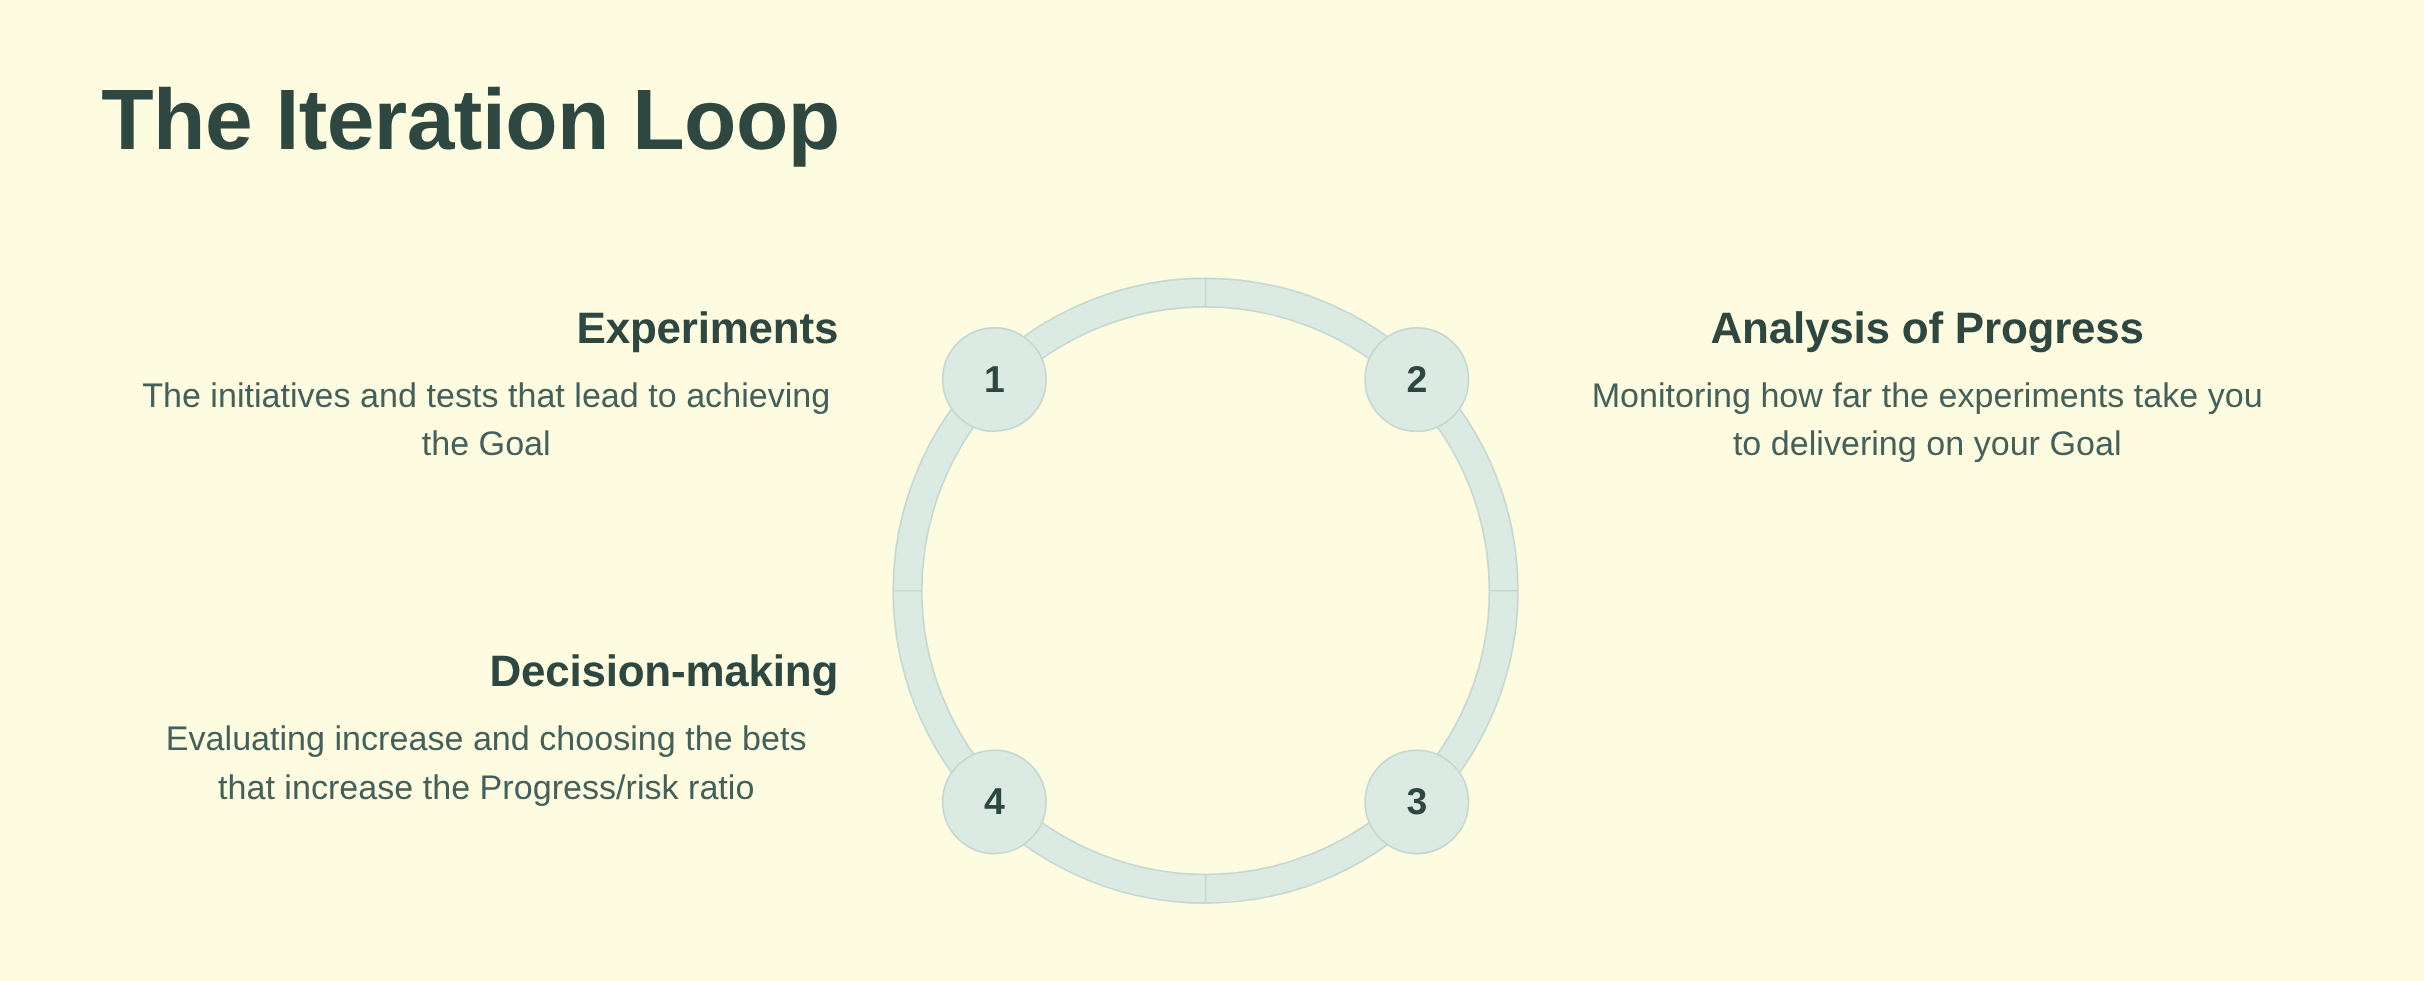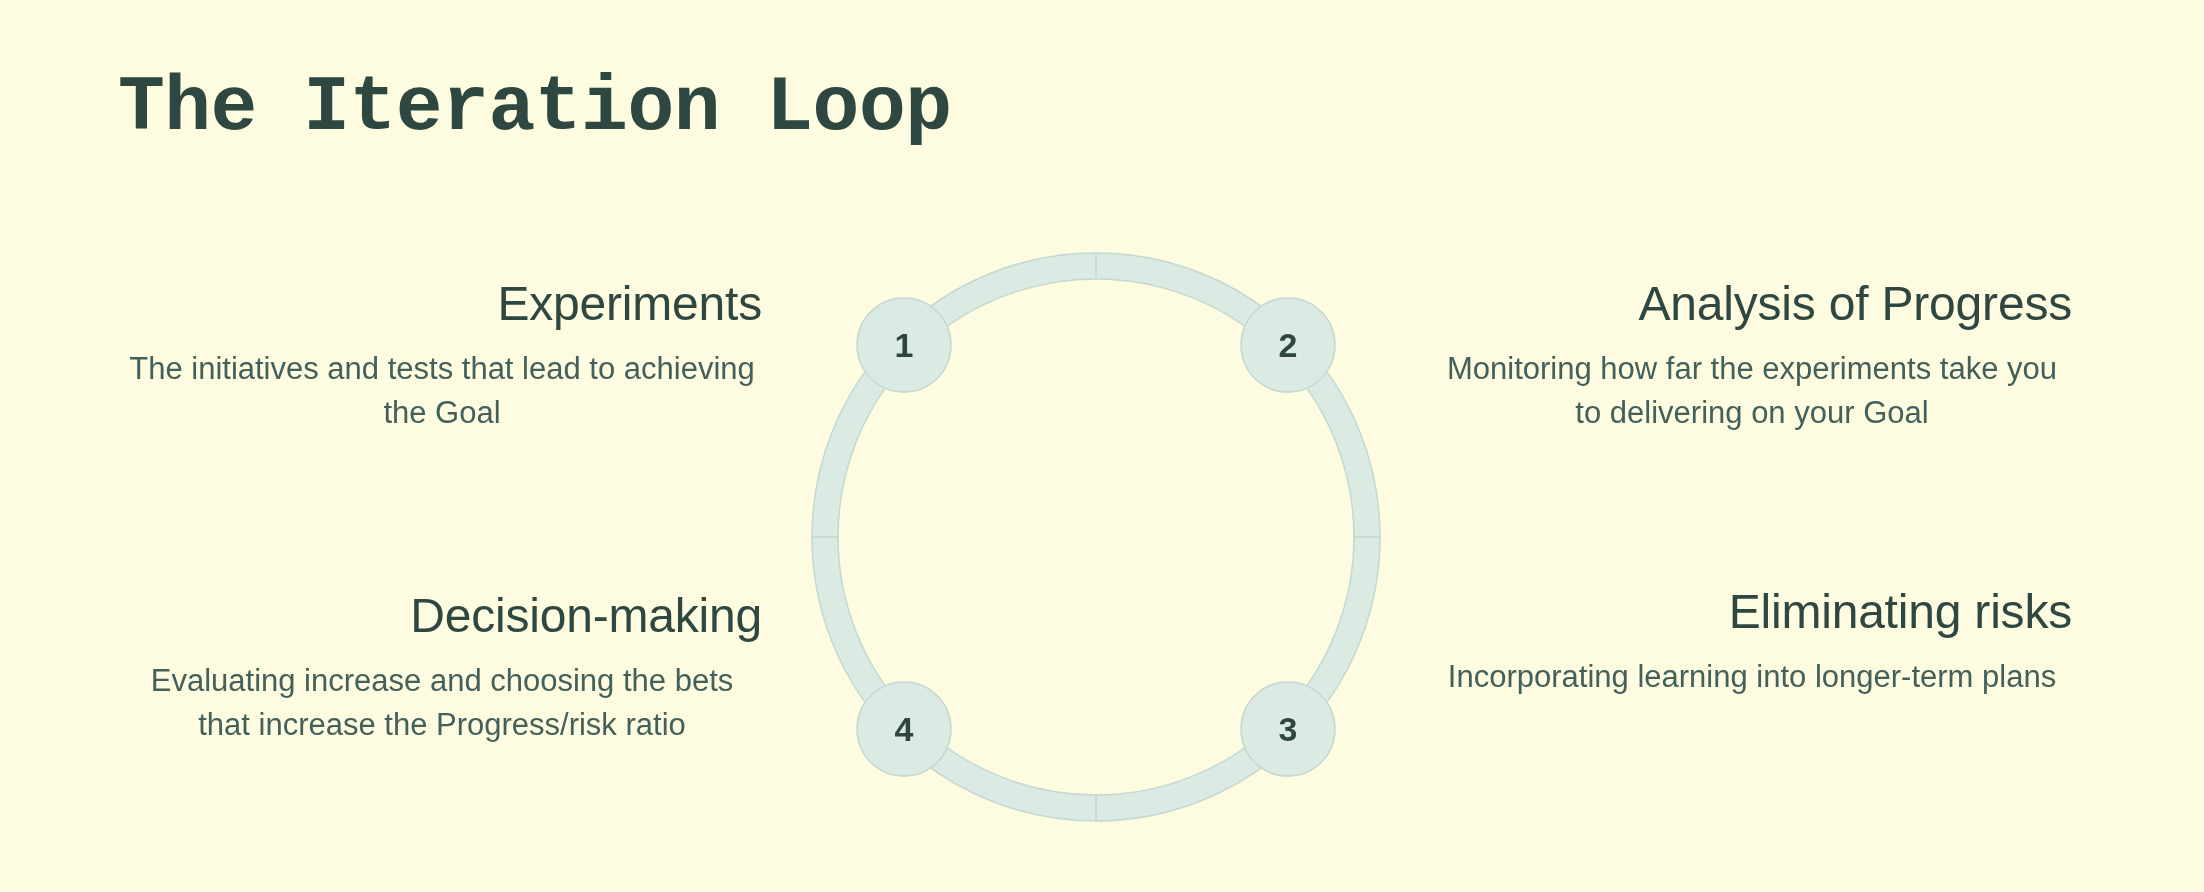--- a/index.html
+++ b/index.html
@@ -18,49 +18,48 @@
   #page-root {
     position: absolute;
     inset: 0;
   }
 
   
   .page-title {
     position: absolute;
     left: 92px;
     top: 68px;
-    font-family: Liberation Mono, monospace;
+    font-family: Liberation Sans, sans-serif;
     font-size: 78px;
     font-weight: bold;
     letter-spacing: -0.5px;
     color: #2e4741;
     line-height: 1.05;
     white-space: nowrap;
-    margin-left: 26px;
   }
 
   
   .step-block {
     position: absolute;
     width: 640px;
   }
   .step-block.left  { text-align: right; }
   .step-block.right { text-align: left; }
 
   .step-heading {
     font-family: "Liberation Sans", sans-serif;
-    font-size: 48px;
-    font-weight: normal;
+    font-size: 40px;
+    font-weight: bold;
     color: #2e4741;
     letter-spacing: -0.2px;
     line-height: 1.15;
     margin: 0 0 16px 0;
     white-space: nowrap;
   }
-  .step-block.right .step-heading { text-align: right; }
+  .step-block.right .step-heading { text-align: center; }
 
   .step-body {
     font-family: "Liberation Sans", sans-serif;
     font-size: 31px;
     font-weight: normal;
     color: #44605b;
     line-height: 1.42;
     margin: 0;
     text-align: center;
   }
@@ -106,24 +105,20 @@
   <div class="step-block left" id="block-4">
     <div class="step-heading">Decision-making</div>
     <div class="step-body">Evaluating increase and choosing the bets that increase the Progress/risk ratio</div>
   </div>
 
   <div class="step-block right" id="block-2">
     <div class="step-heading">Analysis of Progress</div>
     <div class="step-body">Monitoring how far the experiments take you to delivering on your Goal</div>
   </div>
 
-  <div class="step-block right" id="block-3">
-    <div class="step-heading">Eliminating risks</div>
-    <div class="step-body">Incorporating learning into longer-term plans</div>
-  </div>
 
   <div class="loop-diagram">
     <svg viewBox="0 0 600 600" xmlns="http://www.w3.org/2000/svg">
 
       <circle cx="300" cy="300" r="271" fill="none" stroke="#dceae4" stroke-width="26"></circle>
       <circle cx="300" cy="300" r="284" fill="none" stroke="#c3d8d0" stroke-width="1.5"></circle>
       <circle cx="300" cy="300" r="258" fill="none" stroke="#c3d8d0" stroke-width="1.5"></circle>
 
       <line x1="300" y1="16" x2="300" y2="42" stroke="#c3d8d0" stroke-width="1.5"></line>
       <line x1="584" y1="300" x2="558" y2="300" stroke="#c3d8d0" stroke-width="1.5"></line>

